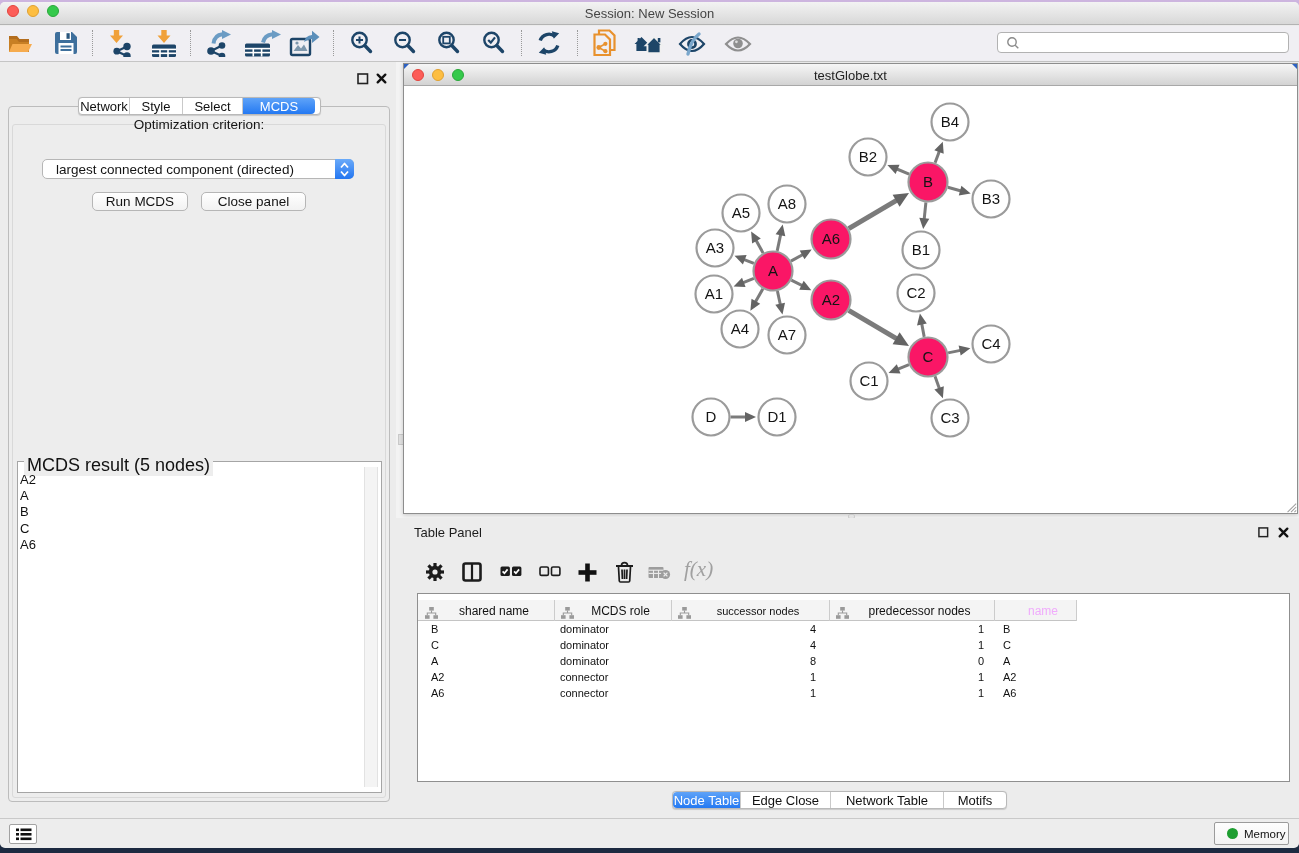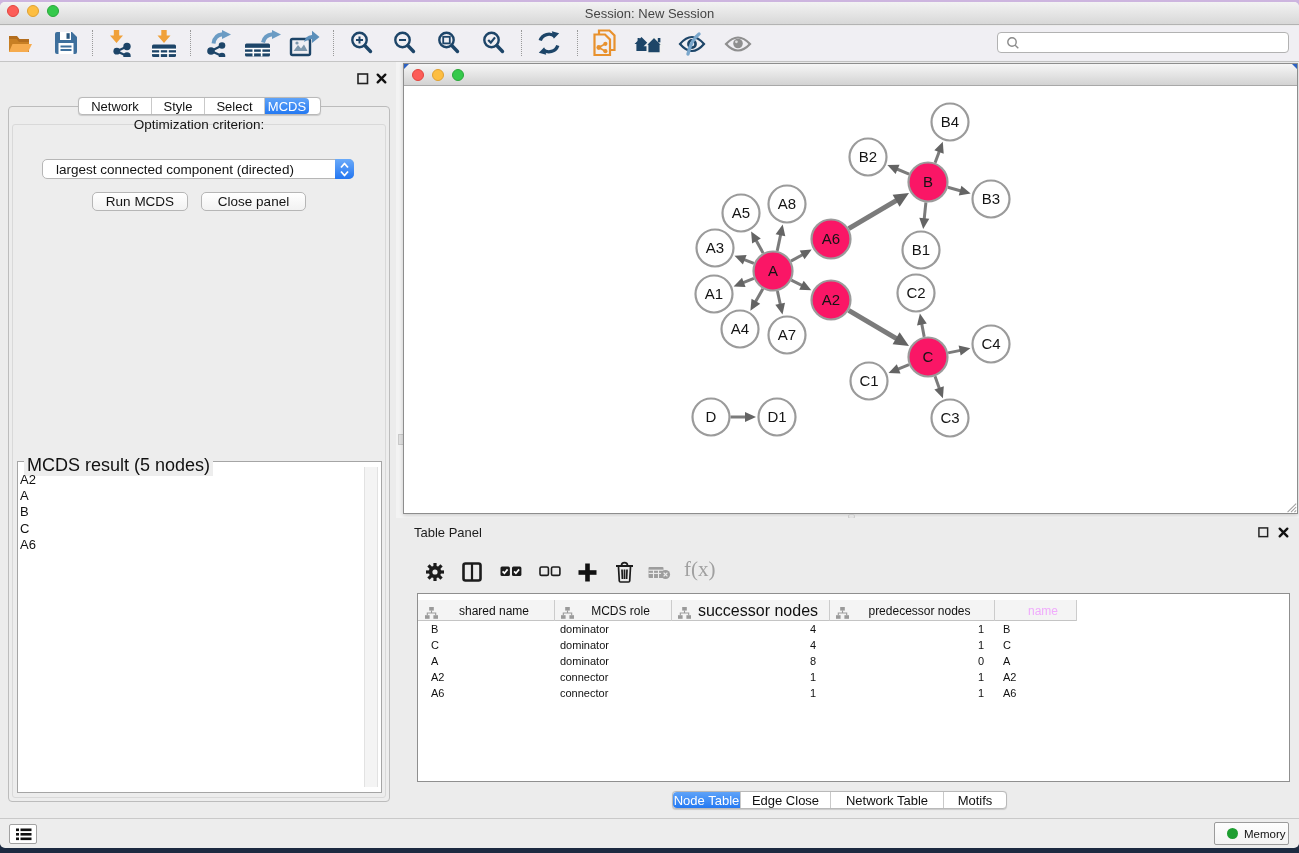--- a/index.html
+++ b/index.html
@@ -195,24 +195,24 @@
 <div class="abs" id="ctltitle">Control Panel</div>
 <svg class="icon" style="left:357px; top:73px;" width="12" height="12" viewBox="0 0 12 12">
     <rect x="1" y="1" width="9.5" height="9.5" fill="none" stroke="#222" stroke-width="1.6"></rect>
   </svg>
 <svg class="icon" style="left:376px; top:73px;" width="11" height="11" viewBox="0 0 13 13">
     <path d="M2 2 L11 11 M11 2 L2 11" stroke="#111" stroke-width="2.8" stroke-linecap="round"></path>
   </svg>
 <div class="abs" id="ctlpanel"></div>
 <div class="abs" id="ctlinner"></div>
 <div class="abs tabgroup" style="left:78px; top:97px; width:243px;">
-  <div style="width:73px;">Network</div>
+  <div style="width:51px;">Network</div>
   <div style="width:53px;">Style</div>
   <div style="width:60px;">Select</div>
-  <div class="tabsel" style="width:44px; border-radius:0 4px 4px 0;">MCDS</div>
+  <div class="tabsel" style="width:72px; border-radius:0 4px 4px 0;">MCDS</div>
 </div>
 <div class="abs" id="opt">Optimization criterion:</div>
 <div class="abs" id="select">
   <span style="position:absolute; left:13px; top:2px;">largest connected component (directed)</span>
   <span style="position:absolute; right:-1px; top:-1px; width:19px; height:20px; background:linear-gradient(#6aaaf9,#2376f1); border-radius:0 5px 5px 0;"></span>
   <svg style="position:absolute; right:3px; top:2px;" width="11" height="15" viewBox="0 0 11 15">
       <path d="M2 5.5 L5.5 1.5 L9 5.5" fill="none" stroke="#fff" stroke-width="1.8" stroke-linejoin="round"></path>
       <path d="M2 9.5 L5.5 13.5 L9 9.5" fill="none" stroke="#fff" stroke-width="1.8" stroke-linejoin="round"></path>
     </svg>
 </div>
@@ -223,20 +223,21 @@
 <div class="abs" id="mlist">A2<br>A<br>B<br>C<br>A6</div>
 <div class="abs" id="mscroll"></div>
 
 <div class="abs" id="desktop"></div>
 <div class="abs" style="left:398px; top:434px; width:6px; height:11px; background:#e0e0e0; border:1px solid #c9c9c9;"></div>
 <div class="abs" id="netwin">
   <div class="abs" id="wintitle"></div>
   <div class="abs wtl" style="left:8px; background:#fc5d58; border:0.5px solid #e2443e;"></div>
   <div class="abs wtl" style="left:28px; background:#fdbe41; border:0.5px solid #e0a131;"></div>
   <div class="abs wtl" style="left:48px; background:#35c94b; border:0.5px solid #2aa83a;"></div>
+  <div class="abs" style="left:0; top:4px; width:893px; text-align:center; font-size:13px; color:#222;">testGlobe.txt</div>
   <svg class="abs" style="left:0px; top:0px;" width="5" height="5" viewBox="0 0 5 5">
       <path d="M0 0 L5 0 L0 5 Z" fill="#2d62c3"></path>
     </svg>
   <svg class="abs" style="left:888px; top:0px;" width="5" height="5" viewBox="0 0 5 5">
       <path d="M0 0 L5 0 L5 5 Z" fill="#2d62c3"></path>
     </svg>
   <svg class="abs" style="left:881px; top:437px;" width="12" height="12" viewBox="0 0 14 14">
       <path d="M13 3 L3 13 M13 7 L7 13 M13 11 L11 13" stroke="#9f9f9f" stroke-width="1.2" fill="none"></path>
     </svg>
   <svg class="abs" style="left:1px; top:23px;" width="893" height="427" viewBox="0 0 893 427">
@@ -397,21 +398,21 @@
     </g>
     <g stroke="#ececec" stroke-width="1.1">
       <line x1="0.5" y1="4.2" x2="15.5" y2="4.2"></line>
       <line x1="0.5" y1="7.4" x2="15.5" y2="7.4"></line>
       <line x1="5.5" y1="4" x2="5.5" y2="12"></line>
       <line x1="10.5" y1="4" x2="10.5" y2="12"></line>
     </g>
     <circle cx="17.5" cy="8.5" r="4.6" fill="#9d9d9d"></circle>
     <path d="M15.6 6.6 L19.4 10.4 M19.4 6.6 L15.6 10.4" stroke="#ececec" stroke-width="1.3"></path>
   </svg>
-<div class="abs" style="left:684px; top:557px; font-family:'Liberation Serif', serif; font-size:21px; color:#a0a0a0;">f(x)</div>
+<div class="abs" style="left:684px; top:557px; font-family:'Liberation Serif', serif; font-style:italic; font-size:21px; color:#a0a0a0;">f(x)</div>
 <div class="abs" style="left:418px; top:600px; width:658px; height:21px; background:#f4f4f4; border-bottom:1px solid #c4c4c4;"></div>
 <div class="abs" style="left:554px; top:600px; width:1px; height:21px; background:#cccccc;"></div>
 <div class="abs" style="left:671px; top:600px; width:1px; height:21px; background:#cccccc;"></div>
 <div class="abs" style="left:829px; top:600px; width:1px; height:21px; background:#cccccc;"></div>
 <div class="abs" style="left:994px; top:600px; width:1px; height:21px; background:#cccccc;"></div>
 <div class="abs" style="left:1076px; top:600px; width:1px; height:21px; background:#cccccc;"></div>
 <div class="abs" style="left:425px; top:605px;"><svg width="13" height="12" viewBox="0 0 13 12">
       <g fill="#9a9a9a">
         <rect x="4.2" y="0" width="4.6" height="3.6"></rect>
         <rect x="0" y="8.2" width="4.6" height="3.6"></rect>
@@ -436,21 +437,21 @@
 <div class="abs" style="left:678px; top:605px;"><svg width="13" height="12" viewBox="0 0 13 12">
       <g fill="#9a9a9a">
         <rect x="4.2" y="0" width="4.6" height="3.6"></rect>
         <rect x="0" y="8.2" width="4.6" height="3.6"></rect>
         <rect x="8.4" y="8.2" width="4.6" height="3.6"></rect>
       </g>
       <g stroke="#9a9a9a" stroke-width="1.1" fill="none">
         <path d="M6.5 3.6 L6.5 6 M2.3 8.2 L2.3 6 L10.7 6 L10.7 8.2"></path>
       </g>
     </svg></div>
-<div class="abs" style="left:689px; top:600px; width:138px; height:21px; display:flex; align-items:center; justify-content:center; font-size:16px; color:#111;">successor nodes</div>
+<div class="abs" style="left:689px; top:600px; width:138px; height:21px; display:flex; align-items:center; justify-content:center; font-size:11px; color:#111;">successor nodes</div>
 <div class="abs" style="left:836px; top:605px;"><svg width="13" height="12" viewBox="0 0 13 12">
       <g fill="#9a9a9a">
         <rect x="4.2" y="0" width="4.6" height="3.6"></rect>
         <rect x="0" y="8.2" width="4.6" height="3.6"></rect>
         <rect x="8.4" y="8.2" width="4.6" height="3.6"></rect>
       </g>
       <g stroke="#9a9a9a" stroke-width="1.1" fill="none">
         <path d="M6.5 3.6 L6.5 6 M2.3 8.2 L2.3 6 L10.7 6 L10.7 8.2"></path>
       </g>
     </svg></div>

